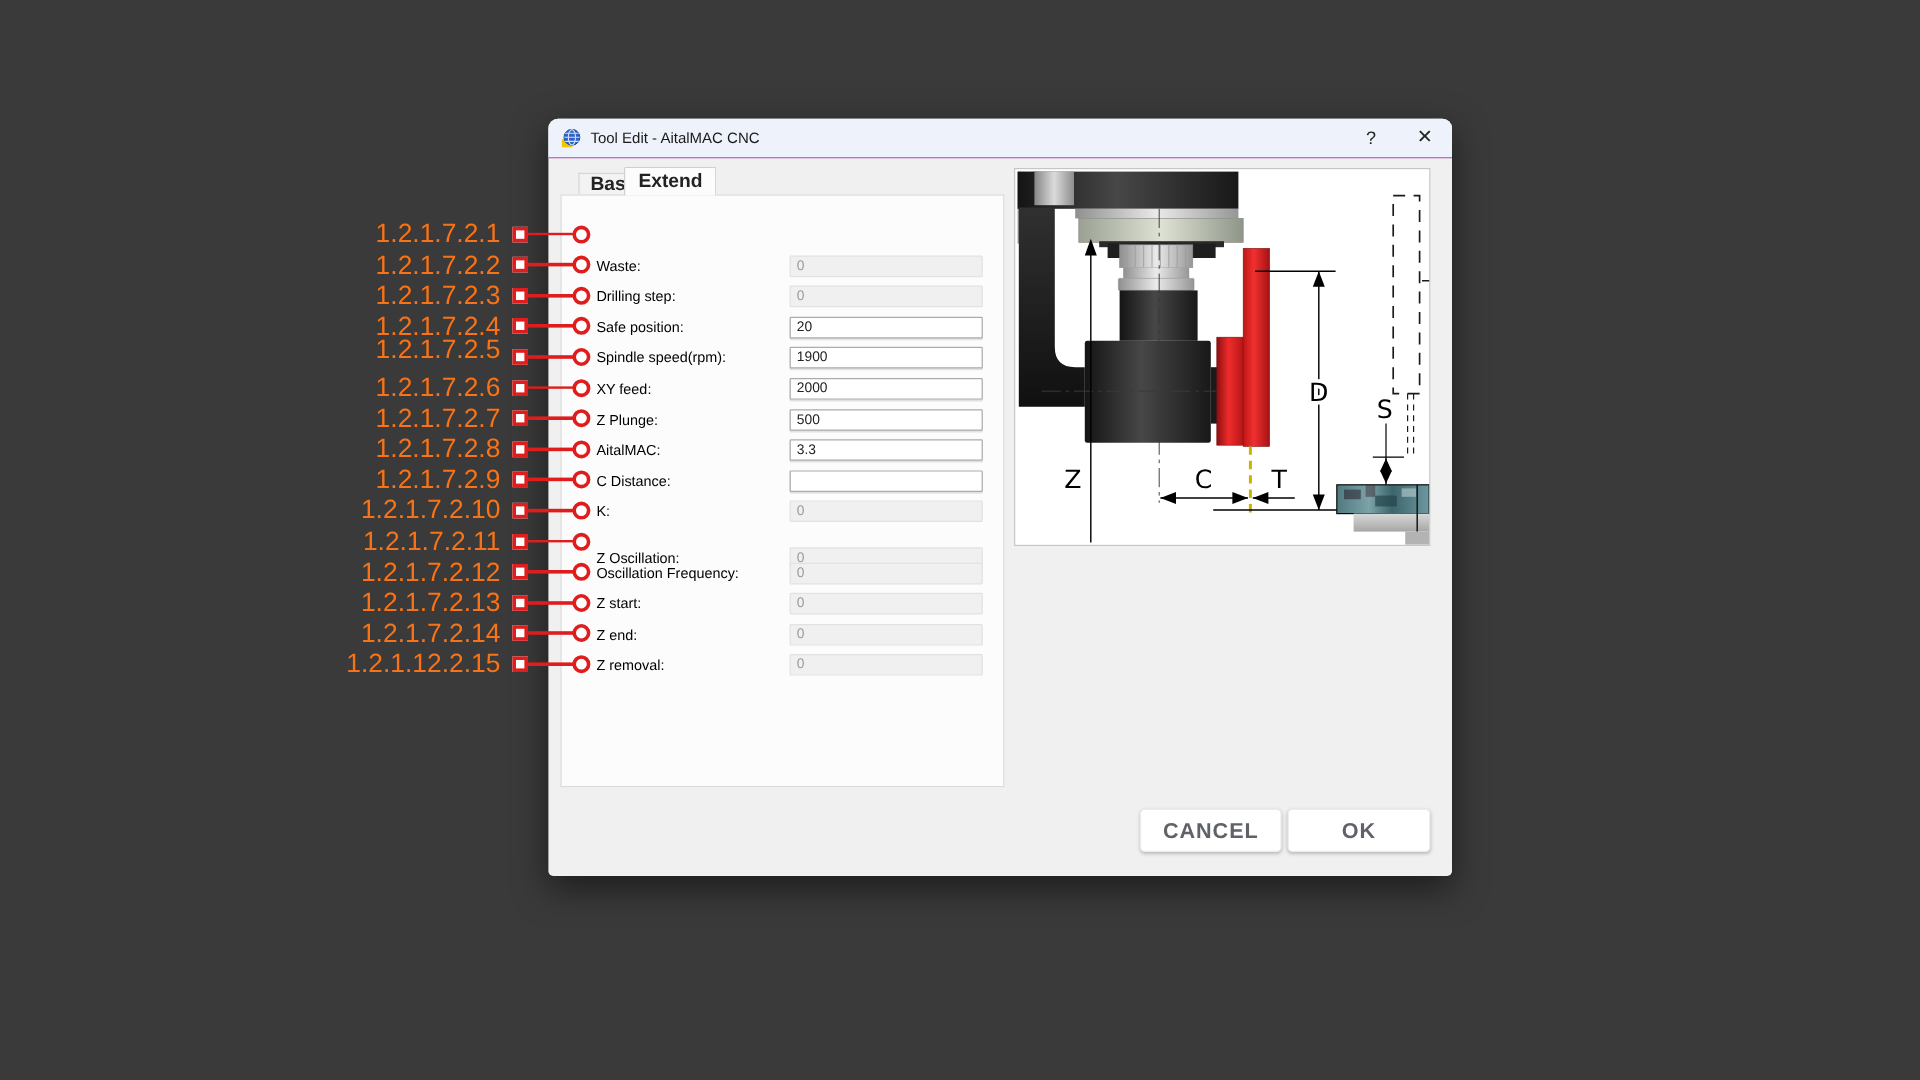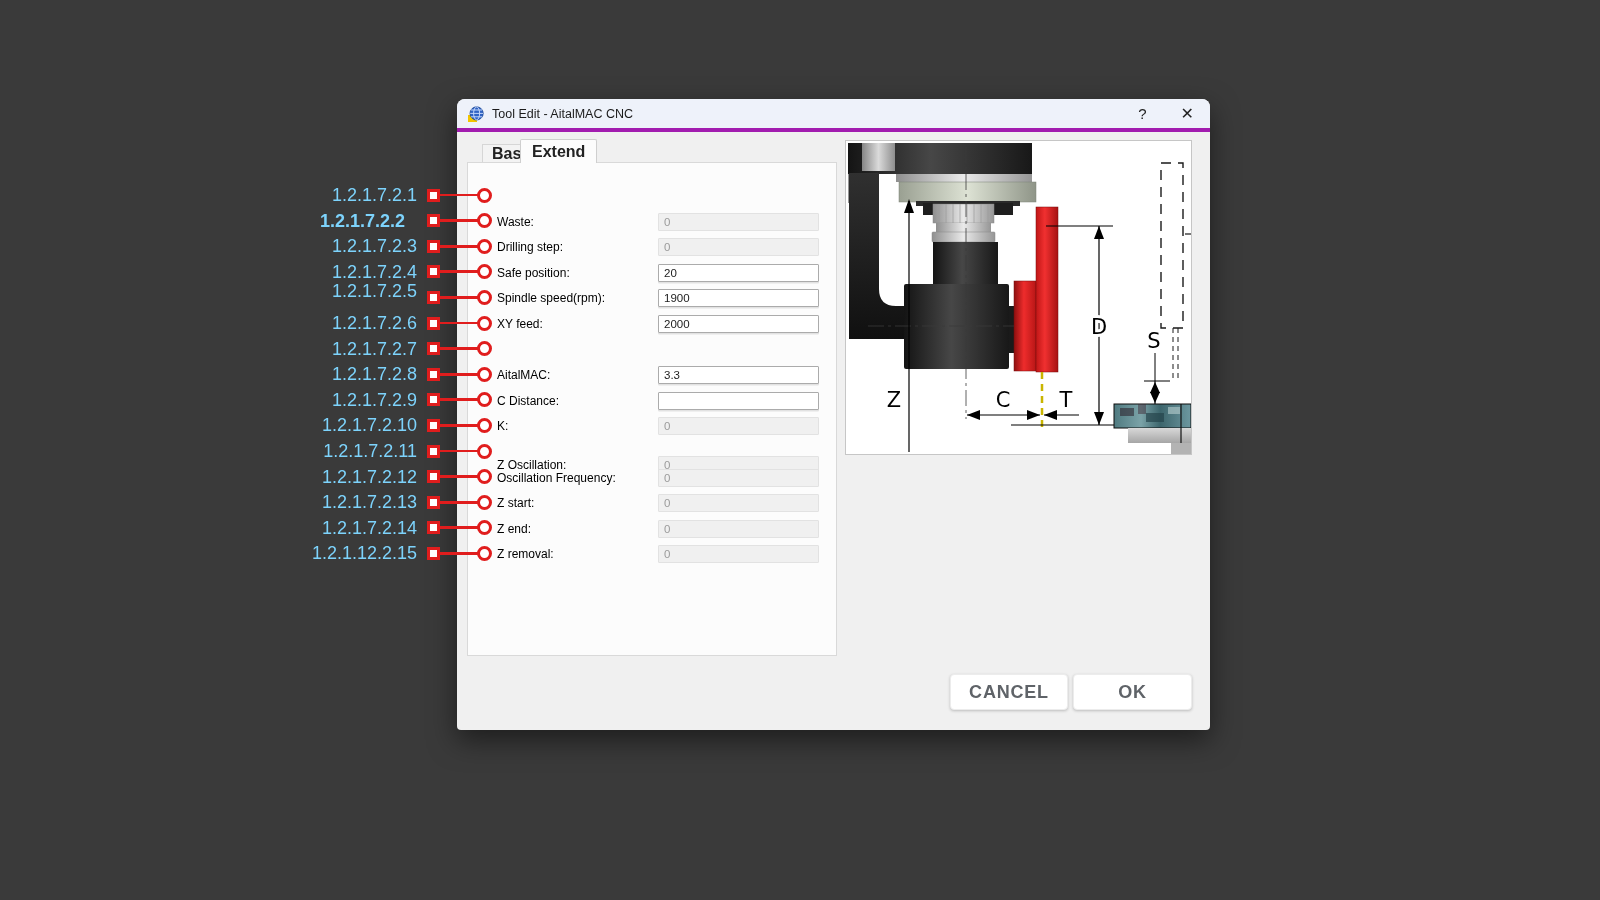--- a/index.html
+++ b/index.html
@@ -11,21 +11,21 @@
   
   .dialog{
     position:absolute;left:457px;top:99px;width:753px;height:631px;
     background:#f0f0f0;border-radius:8px 8px 4px 4px;
     box-shadow:0 10px 28px rgba(0,0,0,.5);
   }
   .titlebar{
     position:absolute;left:0;top:0;right:0;height:33px;
     background:#eef2fa;border-radius:8px 8px 0 0;
     display:flex;align-items:center;padding:0 16px 0 11px;box-sizing:border-box;
-    border-bottom:4px solid #a21caf;
+    border-bottom:1px solid #a21caf;
   }
   .title-text{font-size:12.5px;color:#1b1b1b;margin-left:8px;}
   .win-btn{font-size:15px;color:#222;cursor:default;line-height:1;}
   .help-btn{margin-left:auto;}
   .close-btn{margin-left:34px;font-size:16px;}
   
   .tab{
     position:absolute;box-sizing:border-box;font-size:16px;color:#222;
     display:flex;align-items:center;justify-content:center;z-index:1;font-weight:bold;
   }
@@ -60,21 +60,21 @@
   .dlg-btn{
     position:absolute;height:34px;background:#fff;border:1px solid #ececec;border-radius:4px;
     box-shadow:0 1px 3px rgba(0,0,0,.22);display:flex;align-items:center;justify-content:center;
     font-size:18px;font-weight:bold;letter-spacing:.8px;color:#5f6368;cursor:default;
   }
   .cancel-btn{left:493px;top:575px;width:116px;}
   .ok-btn{left:616px;top:575px;width:117px;}
   
   #annotations{position:absolute;left:0;top:0;width:1600px;height:900px;pointer-events:none;z-index:10;}
   .ann-label{
-    position:absolute;color:#7dd3fc;font-size:18px;text-align:right;line-height:28px;
+    position:absolute;color:#f97316;font-size:22px;text-align:right;line-height:28px;
     font-family:"Liberation Sans",sans-serif;
   }
   .ann-square{
     position:absolute;width:13px;height:13px;box-sizing:border-box;
     border:3.5px solid var(--red,#e01d1d);background:#fff;
   }
   .ann-line{position:absolute;height:2.8px;background:var(--red,#e01d1d);}
   .ann-circle{
     position:absolute;width:15px;height:15px;box-sizing:border-box;border-radius:50%;
     border:3px solid var(--red,#e01d1d);background:#fff;
@@ -121,20 +121,24 @@
         <input class="field-input" value="20" style="">
       </div>
       <div class="form-row" style="top: 122.4px;">
         <span class="field-label">Spindle speed(rpm):</span>
         <input class="field-input" value="1900" style="">
       </div>
       <div class="form-row" style="top: 148px;">
         <span class="field-label">XY feed:</span>
         <input class="field-input" value="2000" style="">
       </div>
+      <div class="form-row" style="top: 173.6px;">
+        <span class="field-label">Z Plunge:</span>
+        <input class="field-input" value="500" style="">
+      </div>
       <div class="form-row" style="top: 199.2px;">
         <span class="field-label">AitalMAC:</span>
         <input class="field-input" value="3.3" style="">
       </div>
       <div class="form-row" style="top: 224.8px;">
         <span class="field-label">C Distance:</span>
         <input class="field-input" style="">
       </div>
       <div class="form-row" style="top: 250.4px;">
         <span class="field-label">K:</span>
@@ -287,21 +291,21 @@
 
   <div class="dlg-btn cancel-btn">CANCEL</div>
   <div class="dlg-btn ok-btn">OK</div>
 </div>
 
 <div id="annotations">
     <div class="ann-label" style="left: 260px; top: 181px; width: 157px; height: 28px;">1.2.1.7.2.1</div>
     <div class="ann-square" style="left: 427px; top: 188.5px;"></div>
     <div class="ann-line" style="left: 438px; top: 193.6px; width: 41px;"></div>
     <div class="ann-circle" style="left: 477px; top: 187.5px;"></div>
-    <div class="ann-label" style="left: 248px; top: 206.6px; width: 157px; height: 28px; font-weight: bold;">1.2.1.7.2.2</div>
+    <div class="ann-label" style="left: 260px; top: 206.6px; width: 157px; height: 28px;">1.2.1.7.2.2</div>
     <div class="ann-square" style="left: 427px; top: 214.1px;"></div>
     <div class="ann-line" style="left: 438px; top: 219.2px; width: 41px;"></div>
     <div class="ann-circle" style="left: 477px; top: 213.1px;"></div>
     <div class="ann-label" style="left: 260px; top: 232.2px; width: 157px; height: 28px;">1.2.1.7.2.3</div>
     <div class="ann-square" style="left: 427px; top: 239.7px;"></div>
     <div class="ann-line" style="left: 438px; top: 244.8px; width: 41px;"></div>
     <div class="ann-circle" style="left: 477px; top: 238.7px;"></div>
     <div class="ann-label" style="left: 260px; top: 257.8px; width: 157px; height: 28px;">1.2.1.7.2.4</div>
     <div class="ann-square" style="left: 427px; top: 265.3px;"></div>
     <div class="ann-line" style="left: 438px; top: 270.4px; width: 41px;"></div>

